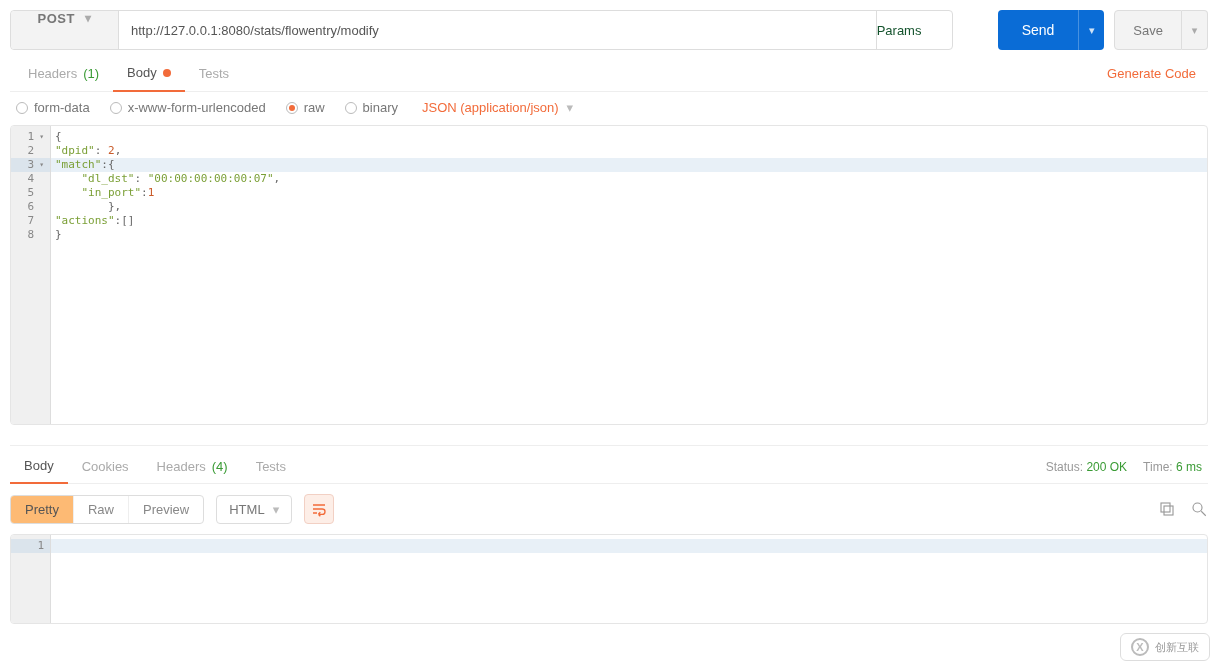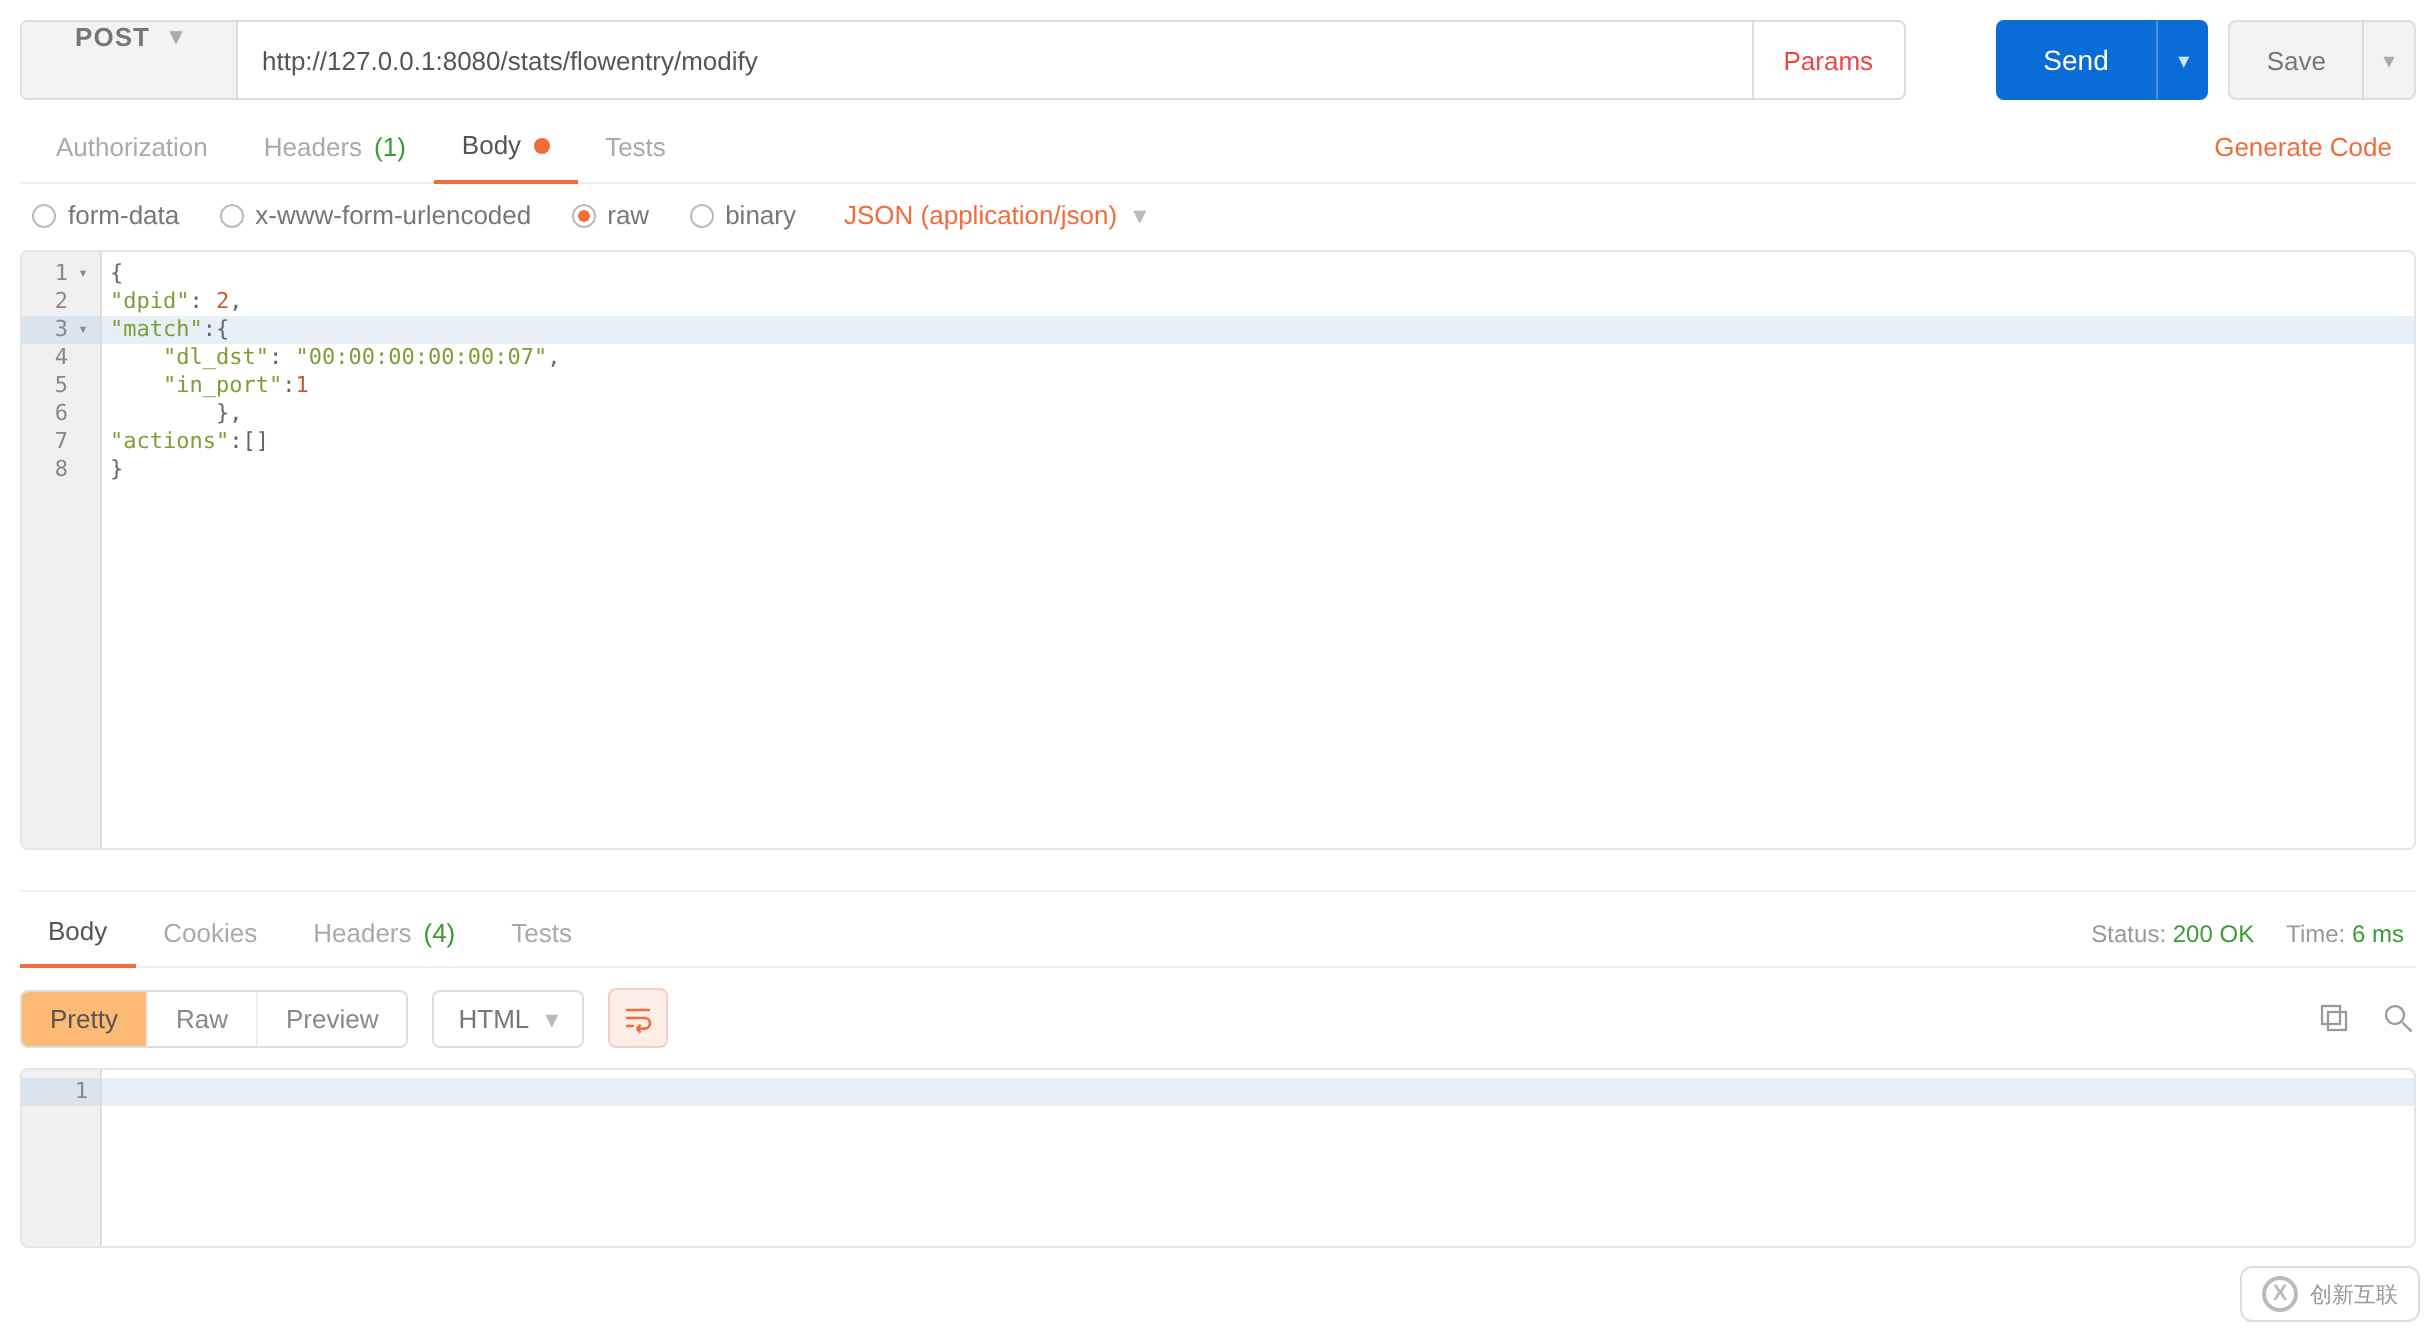--- a/index.html
+++ b/index.html
@@ -5,21 +5,21 @@
   * { box-sizing: border-box; margin: 0; padding: 0; }
   body { font-family: -apple-system, BlinkMacSystemFont, "Segoe UI", Helvetica, Arial, sans-serif; font-size: 13px; color: #555; background: #fff; }
   .app { width: 1218px; height: 669px; display: flex; flex-direction: column; padding: 10px; }
 
   
   .reqbar { display: flex; align-items: stretch; gap: 10px; margin-bottom: 6px; }
   .method-url { flex: 1 1 auto; display: flex; border: 1px solid #ddd; border-radius: 4px; background: #fff; height: 40px; }
   .method-btn { width: 108px; display: flex; align-items: flex-start; justify-content: center; gap: 10px; border-right: 1px solid #ddd; background: #f3f3f3; border-top-left-radius: 4px; border-bottom-left-radius: 4px; color: #777; font-weight: 600; letter-spacing: .5px; cursor: pointer; }
   .method-btn .chev { font-size: 12px; color: #aaa; }
   .url-input { flex: 1; border: none; outline: none; padding: 0 12px; font-size: 13px; color: #555; }
-  .params-btn { width: 76px; display: flex; align-items: center; justify-content: center; border-left: 1px solid #ddd; color: #ef4444; cursor: pointer; }
+  .params-btn { width: 76px; display: flex; align-items: center; border-left: 1px solid #ddd; color: #14532d; cursor: pointer; }
 
   .btngrp { display: flex; height: 40px; }
   .send-btn { background: #0a6cd6; color: #fff; padding: 0 24px; border-radius: 4px 0 0 4px; display: flex; align-items: center; font-size: 14px; cursor: pointer; margin-left: 35px; }
   .send-drop { background: #0a6cd6; color: #cfe3f7; width: 26px; display: flex; align-items: center; justify-content: center; border-radius: 0 4px 4px 0; border-left: 1px solid rgba(255,255,255,.25); cursor: pointer; font-size: 11px; }
   .save-btn { background: #f3f3f3; border: 1px solid #ddd; color: #777; padding: 0 18px; display: flex; align-items: center; border-radius: 4px 0 0 4px; cursor: pointer; }
   .save-drop { background: #f3f3f3; border: 1px solid #ddd; border-left: none; color: #aaa; width: 26px; display: flex; align-items: center; justify-content: center; border-radius: 0 4px 4px 0; cursor: pointer; font-size: 11px; }
 
   
   .tabrow { display: flex; align-items: center; border-bottom: 1px solid #eee; height: 36px; padding: 0 4px; position: relative; }
   .rtab { padding: 0 14px; height: 36px; display: flex; align-items: center; gap: 6px; color: #aaa; cursor: pointer; font-size: 13px; }
@@ -107,23 +107,20 @@
         <span>Save</span>
       </div>
       <div class="save-drop">
         <span>▾</span>
       </div>
     </div>
   </div>
 
   <div class="tabrow">
     <div class="rtab">
-      <span>Authorization</span>
-    </div>
-    <div class="rtab">
       <span>Headers</span>
       <span class="count">(1)</span>
     </div>
     <div class="rtab active">
       <span>Body</span>
       <span class="dot"></span>
     </div>
     <div class="rtab">
       <span>Tests</span>
     </div>

